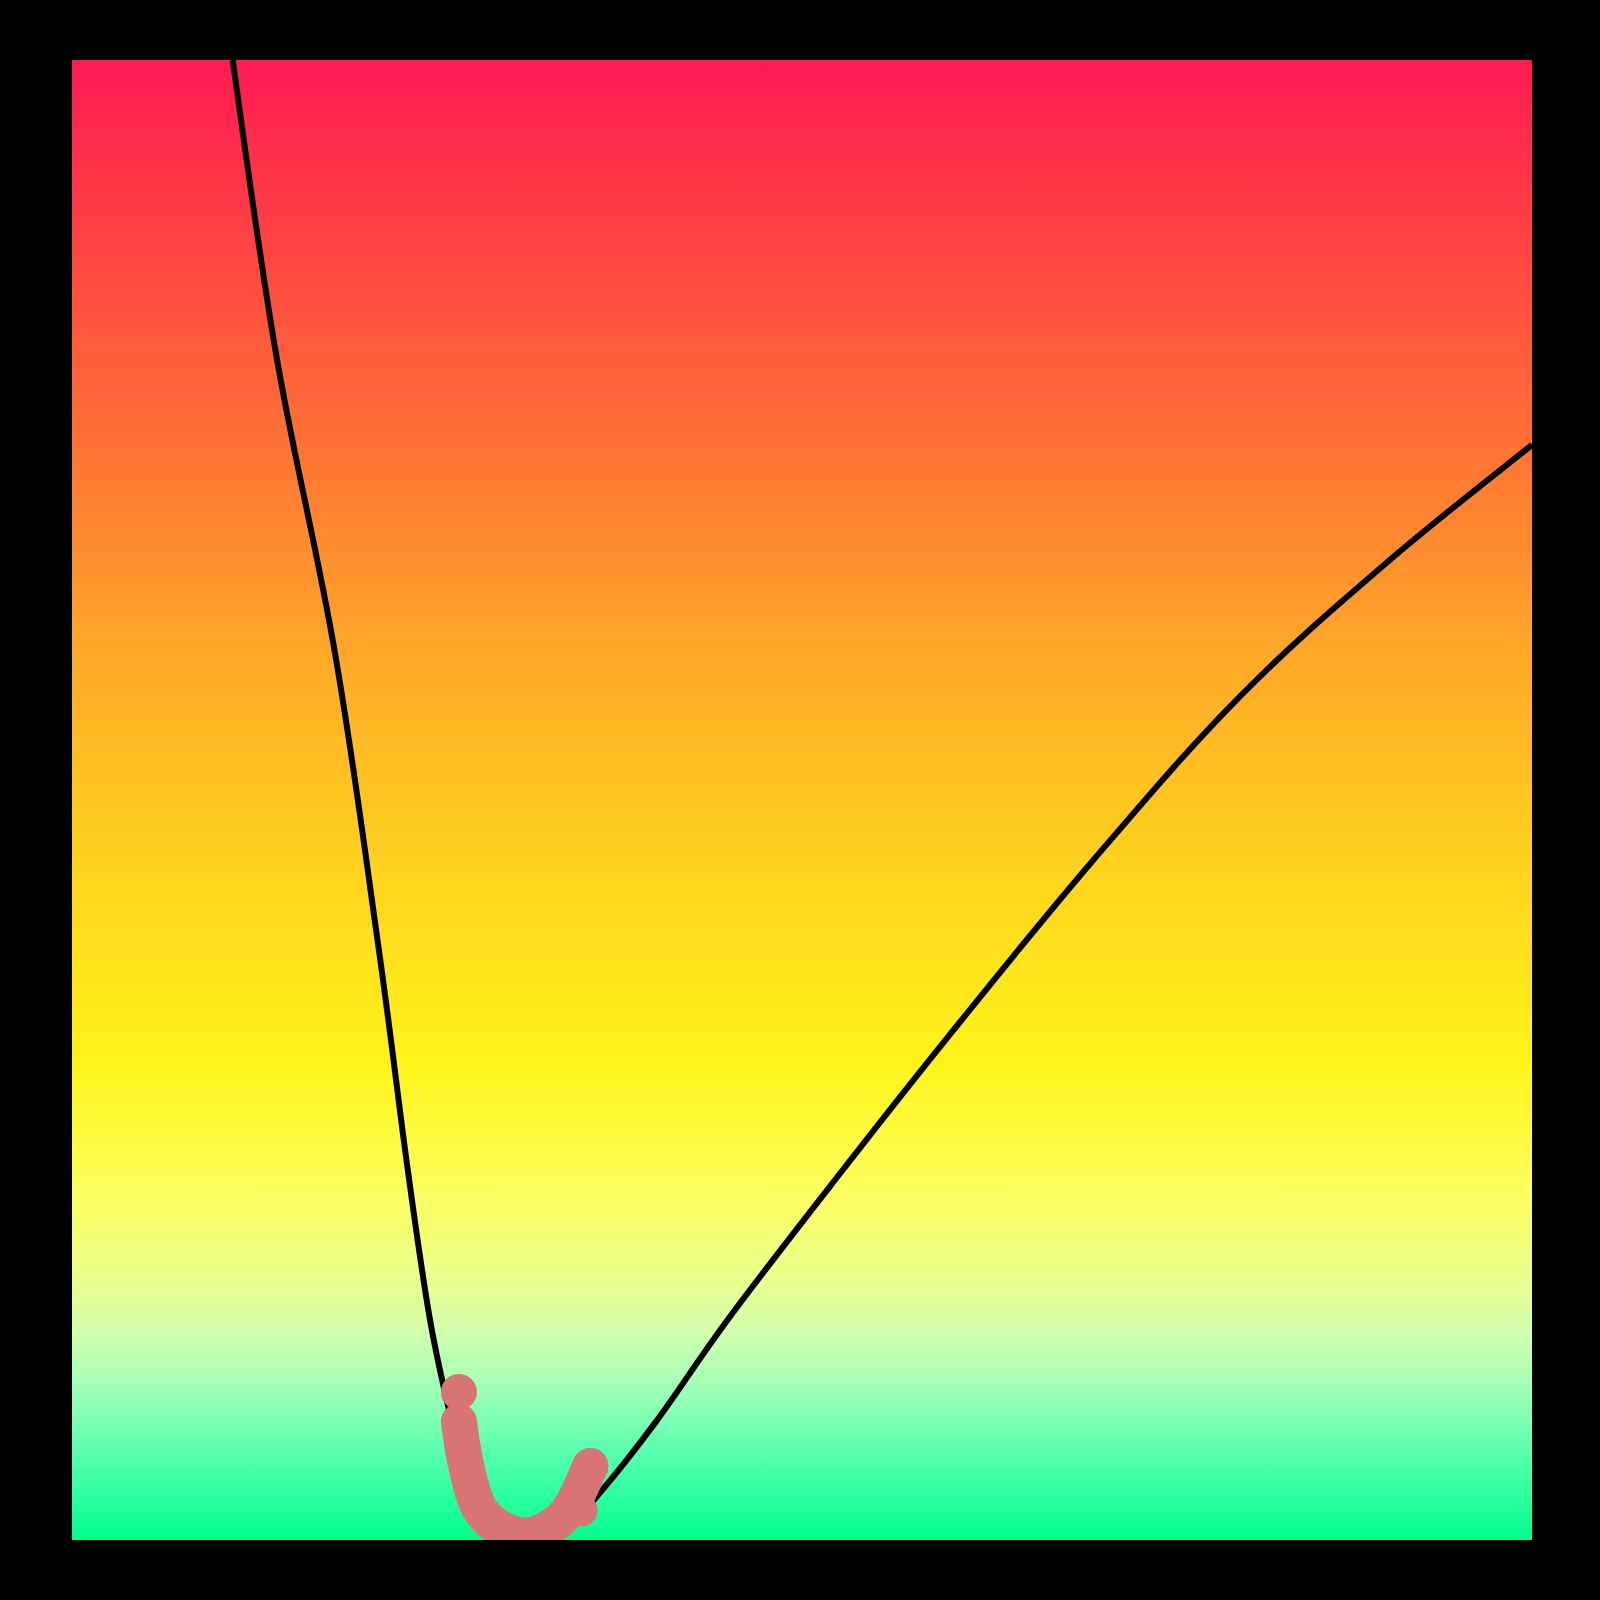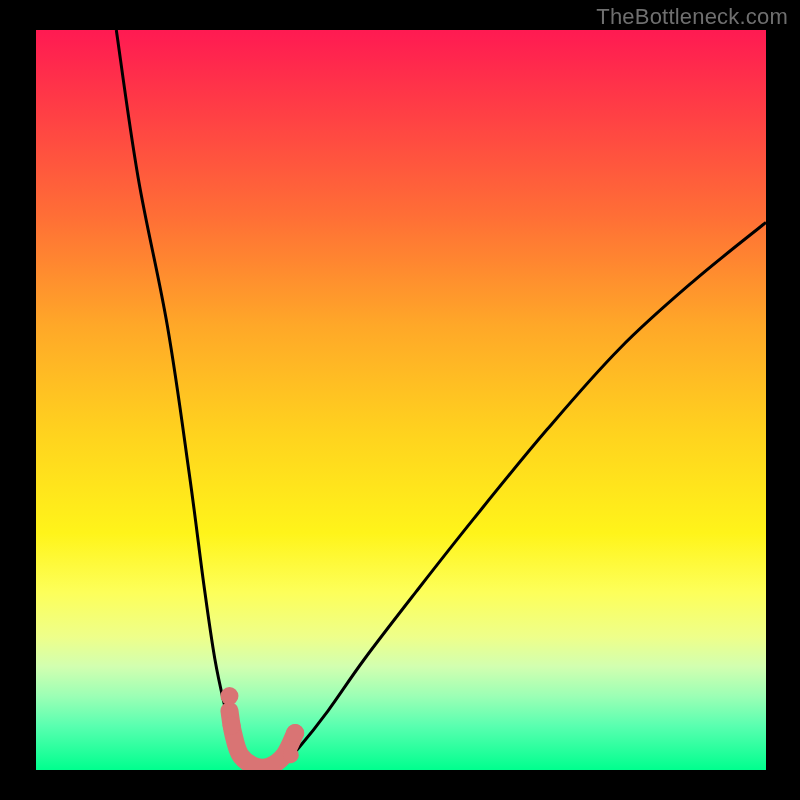--- a/index.html
+++ b/index.html
@@ -58,21 +58,20 @@
   svg.curves {
     position: absolute;
     left: 0; top: 0;
     width: 100%; height: 100%;
   }
 </style>
 </head>
 <body>
 
 <div class="frame">
-  <div class="watermark">TheBottleneck.com</div>
   <div class="plot">
     <div class="gradient-fill"></div>
     <svg class="curves" viewBox="0 0 730 740" preserveAspectRatio="none">
       <path d="M 80.3 0 C 84.242 26.64, 93.00200000000001 94.72, 102.2 148 C 111.398 201.28, 122.20200000000001 242.72, 131.4 296 C 140.598 349.28, 146.73 397.38, 153.29999999999998 444 C 159.86999999999998 490.62, 163.30100000000002 521.7, 167.9 555 C 172.499 588.3, 174.908 606.356, 178.85 629 C 182.792 651.644, 186.51500000000001 666.1479999999999, 189.8 680.8 C 193.085 695.452, 194.47200000000004 702.408, 197.10000000000002 710.4 C 199.728 718.3919999999999, 200.458 720.538, 204.4 725.2 C 208.342 729.8620000000001, 213.744 733.636, 219 736.3 C 224.256 738.9639999999999, 230.972 739.334, 233.6 740" fill="none" stroke="#000000" stroke-width="3"></path>
       <path d="M 233.6 740 C 236.228 738.668, 242.94400000000002 736.596, 248.20000000000002 732.6 C 253.45600000000002 728.604, 254.91600000000003 727.124, 262.8 717.8 C 270.684 708.4759999999999, 280.174 696.784, 292 680.8 C 303.826 664.8159999999999, 312.73199999999997 650.312, 328.5 629 C 344.26800000000003 607.688, 359.89000000000004 587.708, 379.6 562.4 C 399.31 537.092, 414.348 517.704, 438 488.4 C 461.652 459.096, 484.71999999999997 430.23599999999993, 510.99999999999994 399.59999999999997 C 537.28 368.964, 557.72 344.84000000000003, 584 318.20000000000005 C 610.28 291.56000000000006, 630.72 274.24399999999997, 657 251.59999999999997 C 683.28 228.95599999999996, 716.86 203.05599999999998, 730 192.39999999999998" fill="none" stroke="#000000" stroke-width="3"></path>
       <path d="M 193.45000000000002 680.8 C 194.10700000000003 684.7959999999999, 195.12900000000002 695.008, 197.10000000000002 703 C 199.07100000000003 710.992, 200.458 719.206, 204.4 725.2 C 208.342 731.1940000000001, 213.744 734.302, 219 736.3 C 224.256 738.2979999999999, 228.344 738.2979999999999, 233.6 736.3 C 238.856 734.302, 243.60100000000003 731.1940000000001, 248.20000000000002 725.2 C 252.799 719.206, 257.179 706.996, 259.15 703" fill="none" stroke="#d97474" stroke-width="18" stroke-linecap="round" stroke-linejoin="round"></path>
       <g>
           <circle cx="193.45000000000002" cy="666" r="9" fill="#d97474"></circle>
           <circle cx="195.64000000000001" cy="695.6" r="9" fill="#d97474"></circle>
           <circle cx="259.15" cy="703" r="9" fill="#d97474"></circle>

